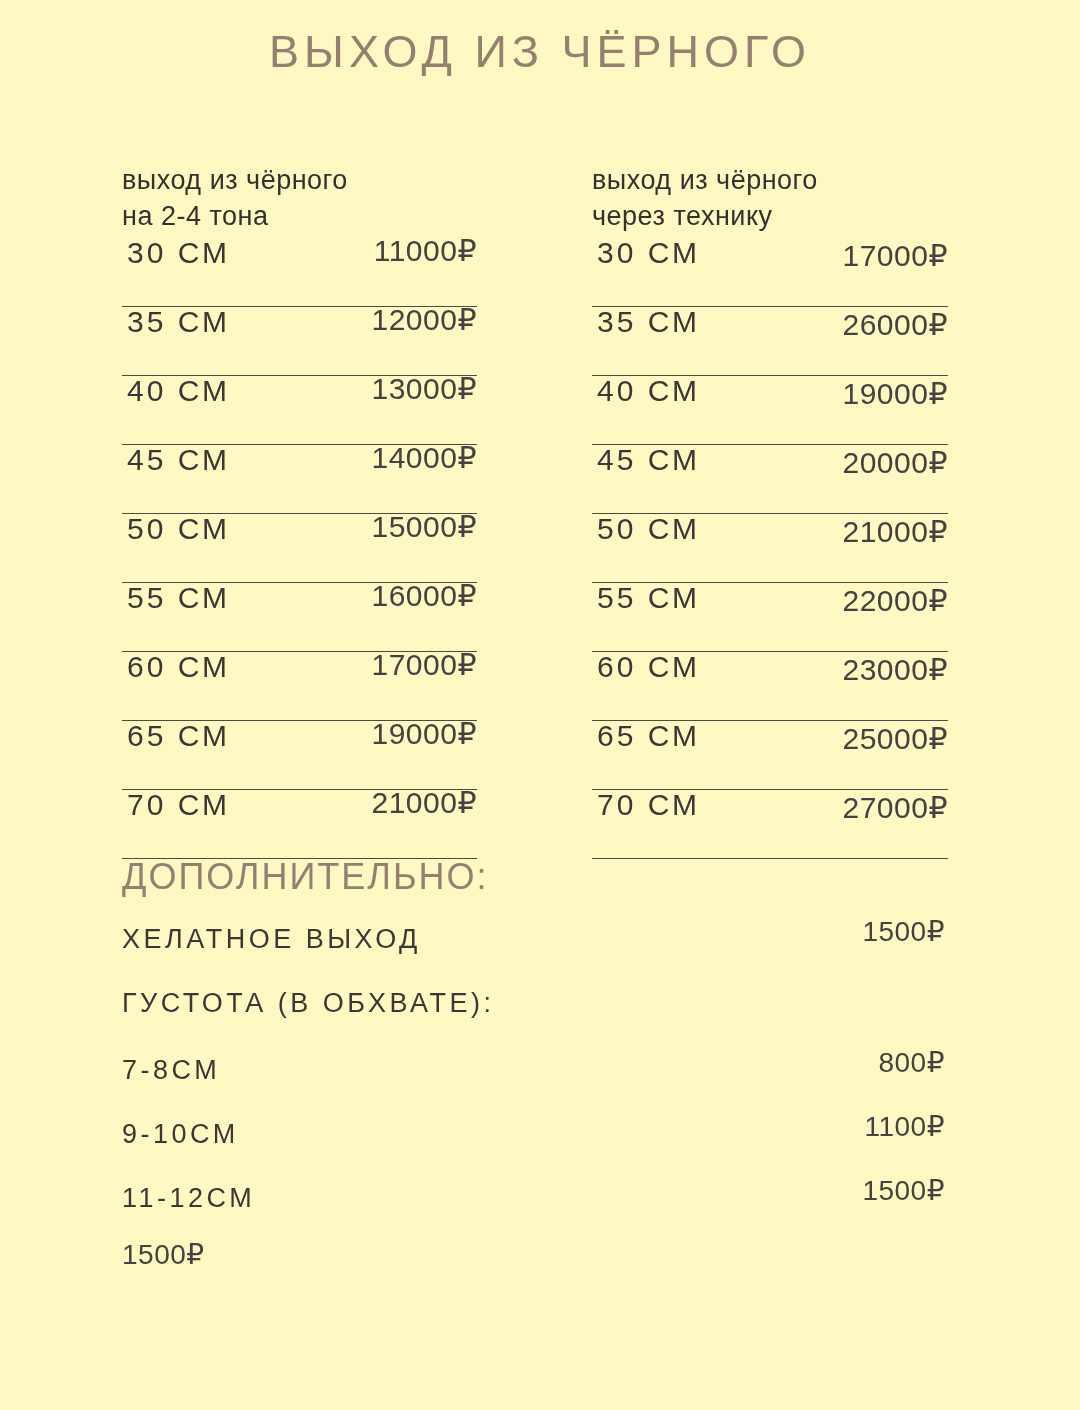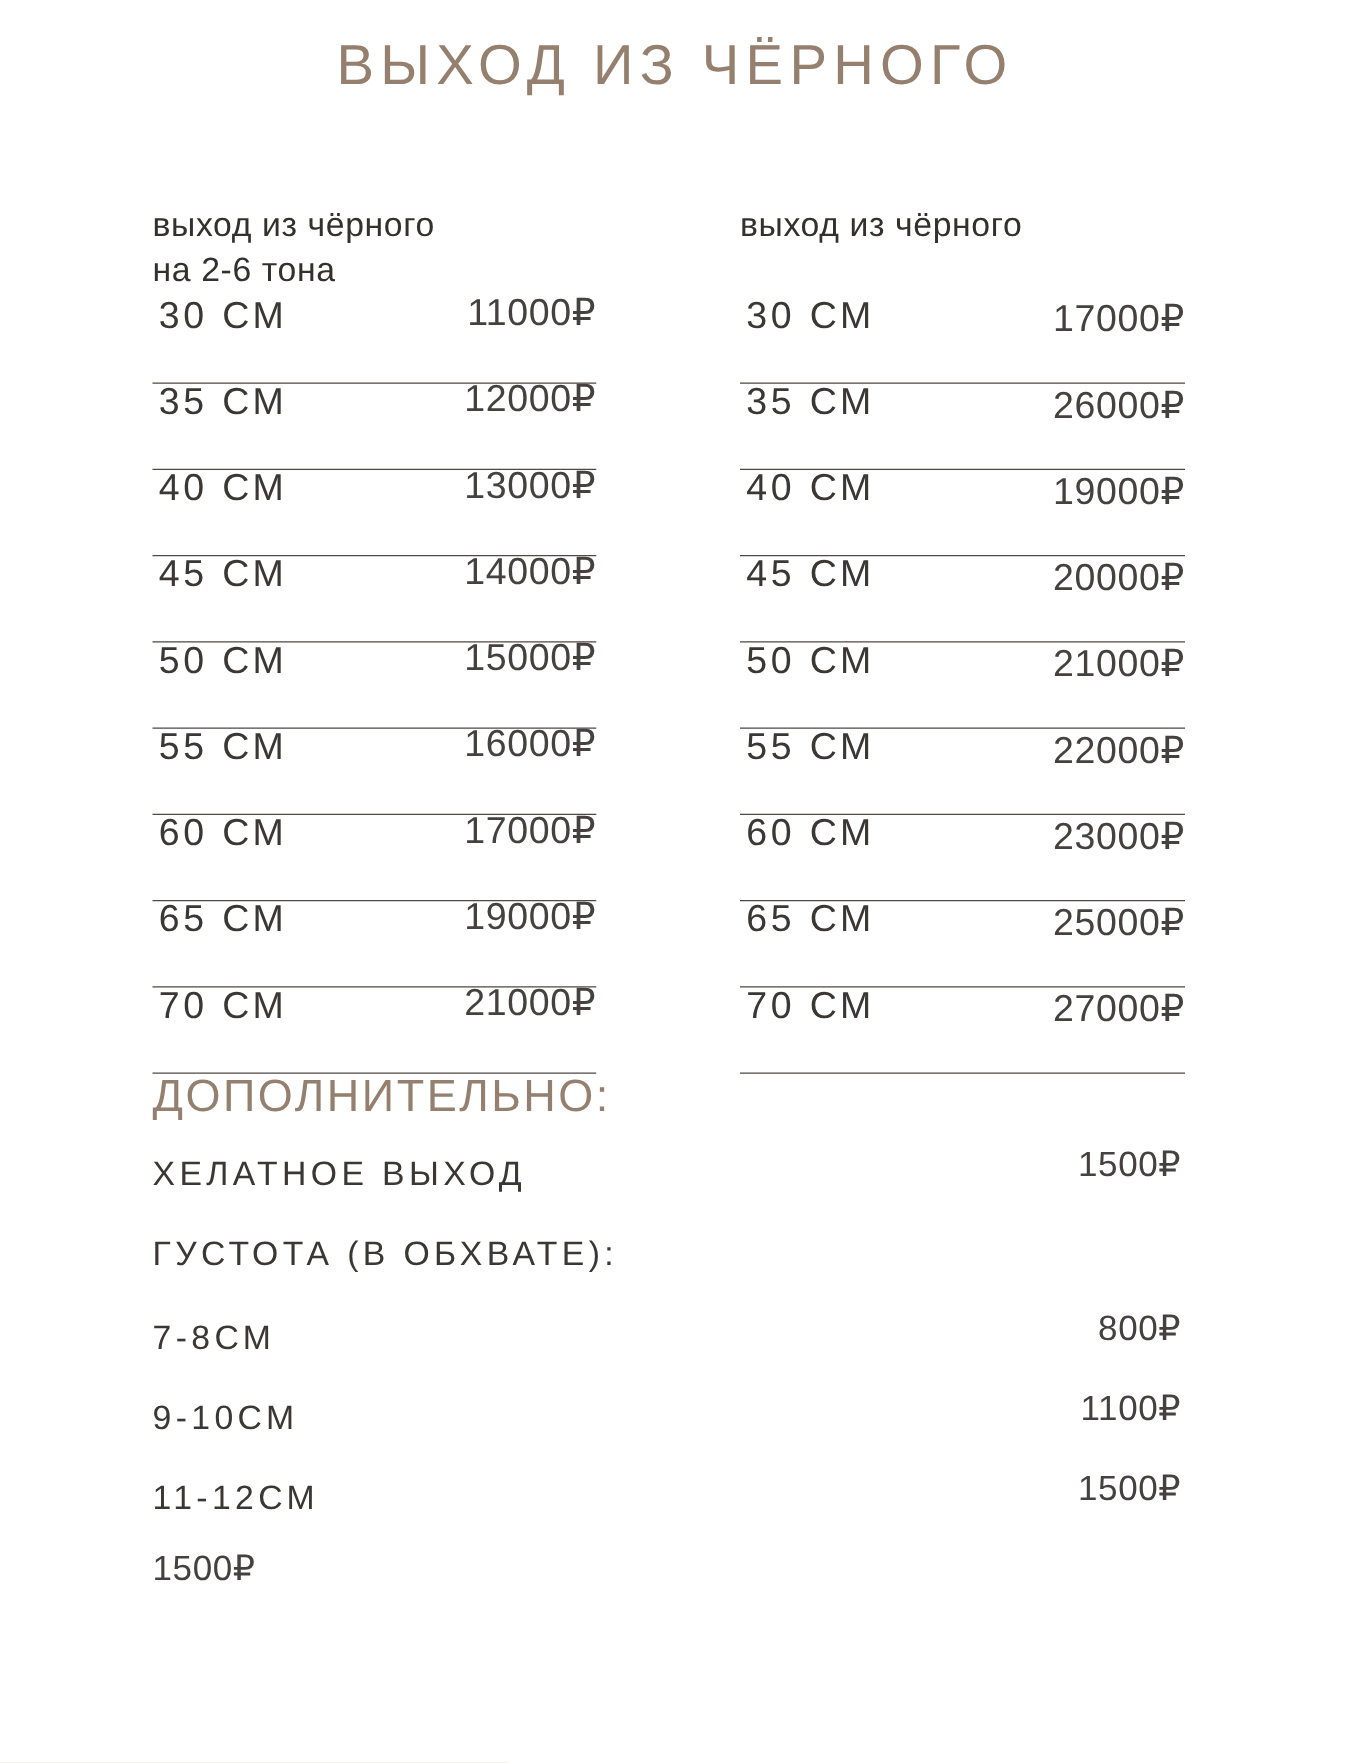--- a/index.html
+++ b/index.html
@@ -6,21 +6,21 @@
   html, body {
     margin: 0;
     padding: 0;
     background: #ebe8e5;
   }
   .page {
     position: relative;
     width: 1080px;
     height: 1410px;
     margin: 0 auto;
-    background: #ffffff;
+    background: #fef9c3;
     font-family: "Liberation Sans", "DejaVu Sans", sans-serif;
     color: #3c3936;
     overflow: hidden;
   }
   .main-title {
     position: absolute;
     top: 26px;
     left: 0;
     width: 100%;
     text-align: center;
@@ -114,21 +114,21 @@
 </head>
 <body>
 
 <div class="page">
 
   <div class="main-title">ВЫХОД ИЗ ЧЁРНОГО</div>
 
   <div class="price-col left">
     <div class="col-header">
       <div>выход из чёрного</div>
-      <div>на 2-6 тона</div>
+      <div>на 2-4 тона</div>
     </div>
     <div class="price-table">
       <div class="price-row">
         <span class="size-label">30 СМ</span>
         <span class="price-value">11000₽</span>
       </div>
       <div class="price-row">
         <span class="size-label">35 СМ</span>
         <span class="price-value">12000₽</span>
       </div>
@@ -159,20 +159,21 @@
       <div class="price-row">
         <span class="size-label">70 СМ</span>
         <span class="price-value">21000₽</span>
       </div>
     </div>
   </div>
 
   <div class="price-col right">
     <div class="col-header">
       <div>выход из чёрного</div>
+      <div>через технику</div>
     </div>
     <div class="price-table">
       <div class="price-row">
         <span class="size-label">30 СМ</span>
         <span class="price-value">17000₽</span>
       </div>
       <div class="price-row">
         <span class="size-label">35 СМ</span>
         <span class="price-value">26000₽</span>
       </div>

